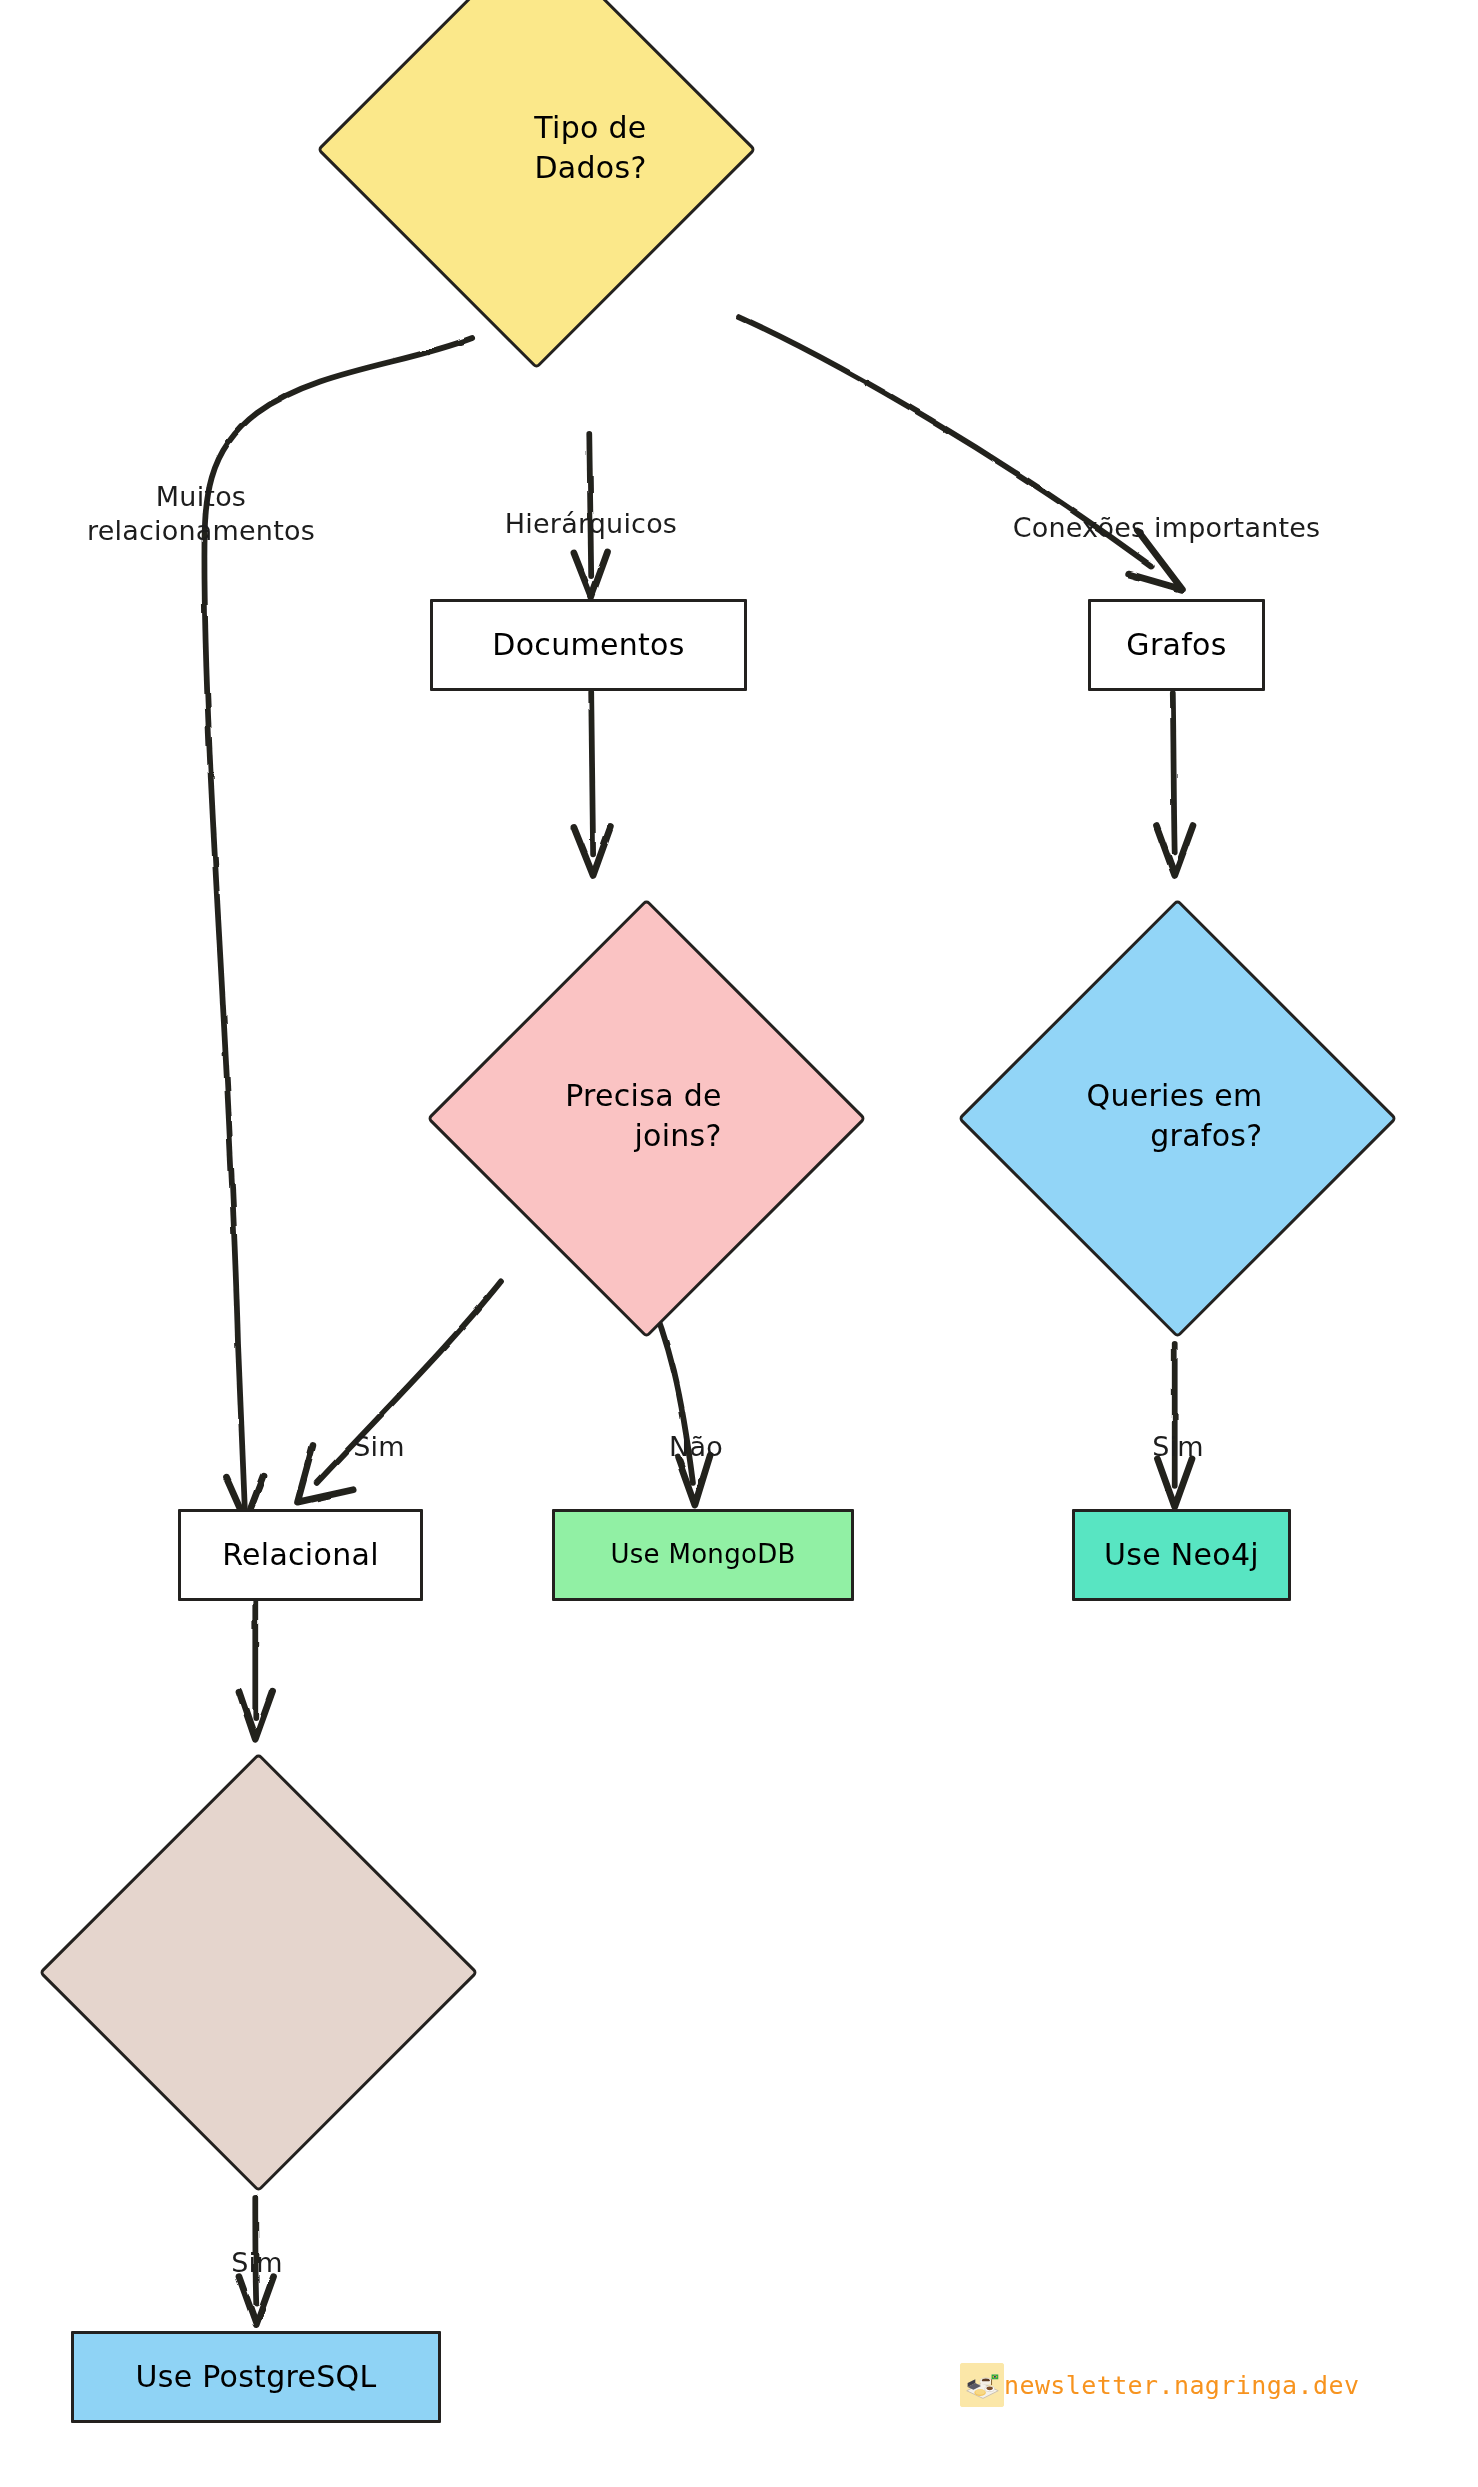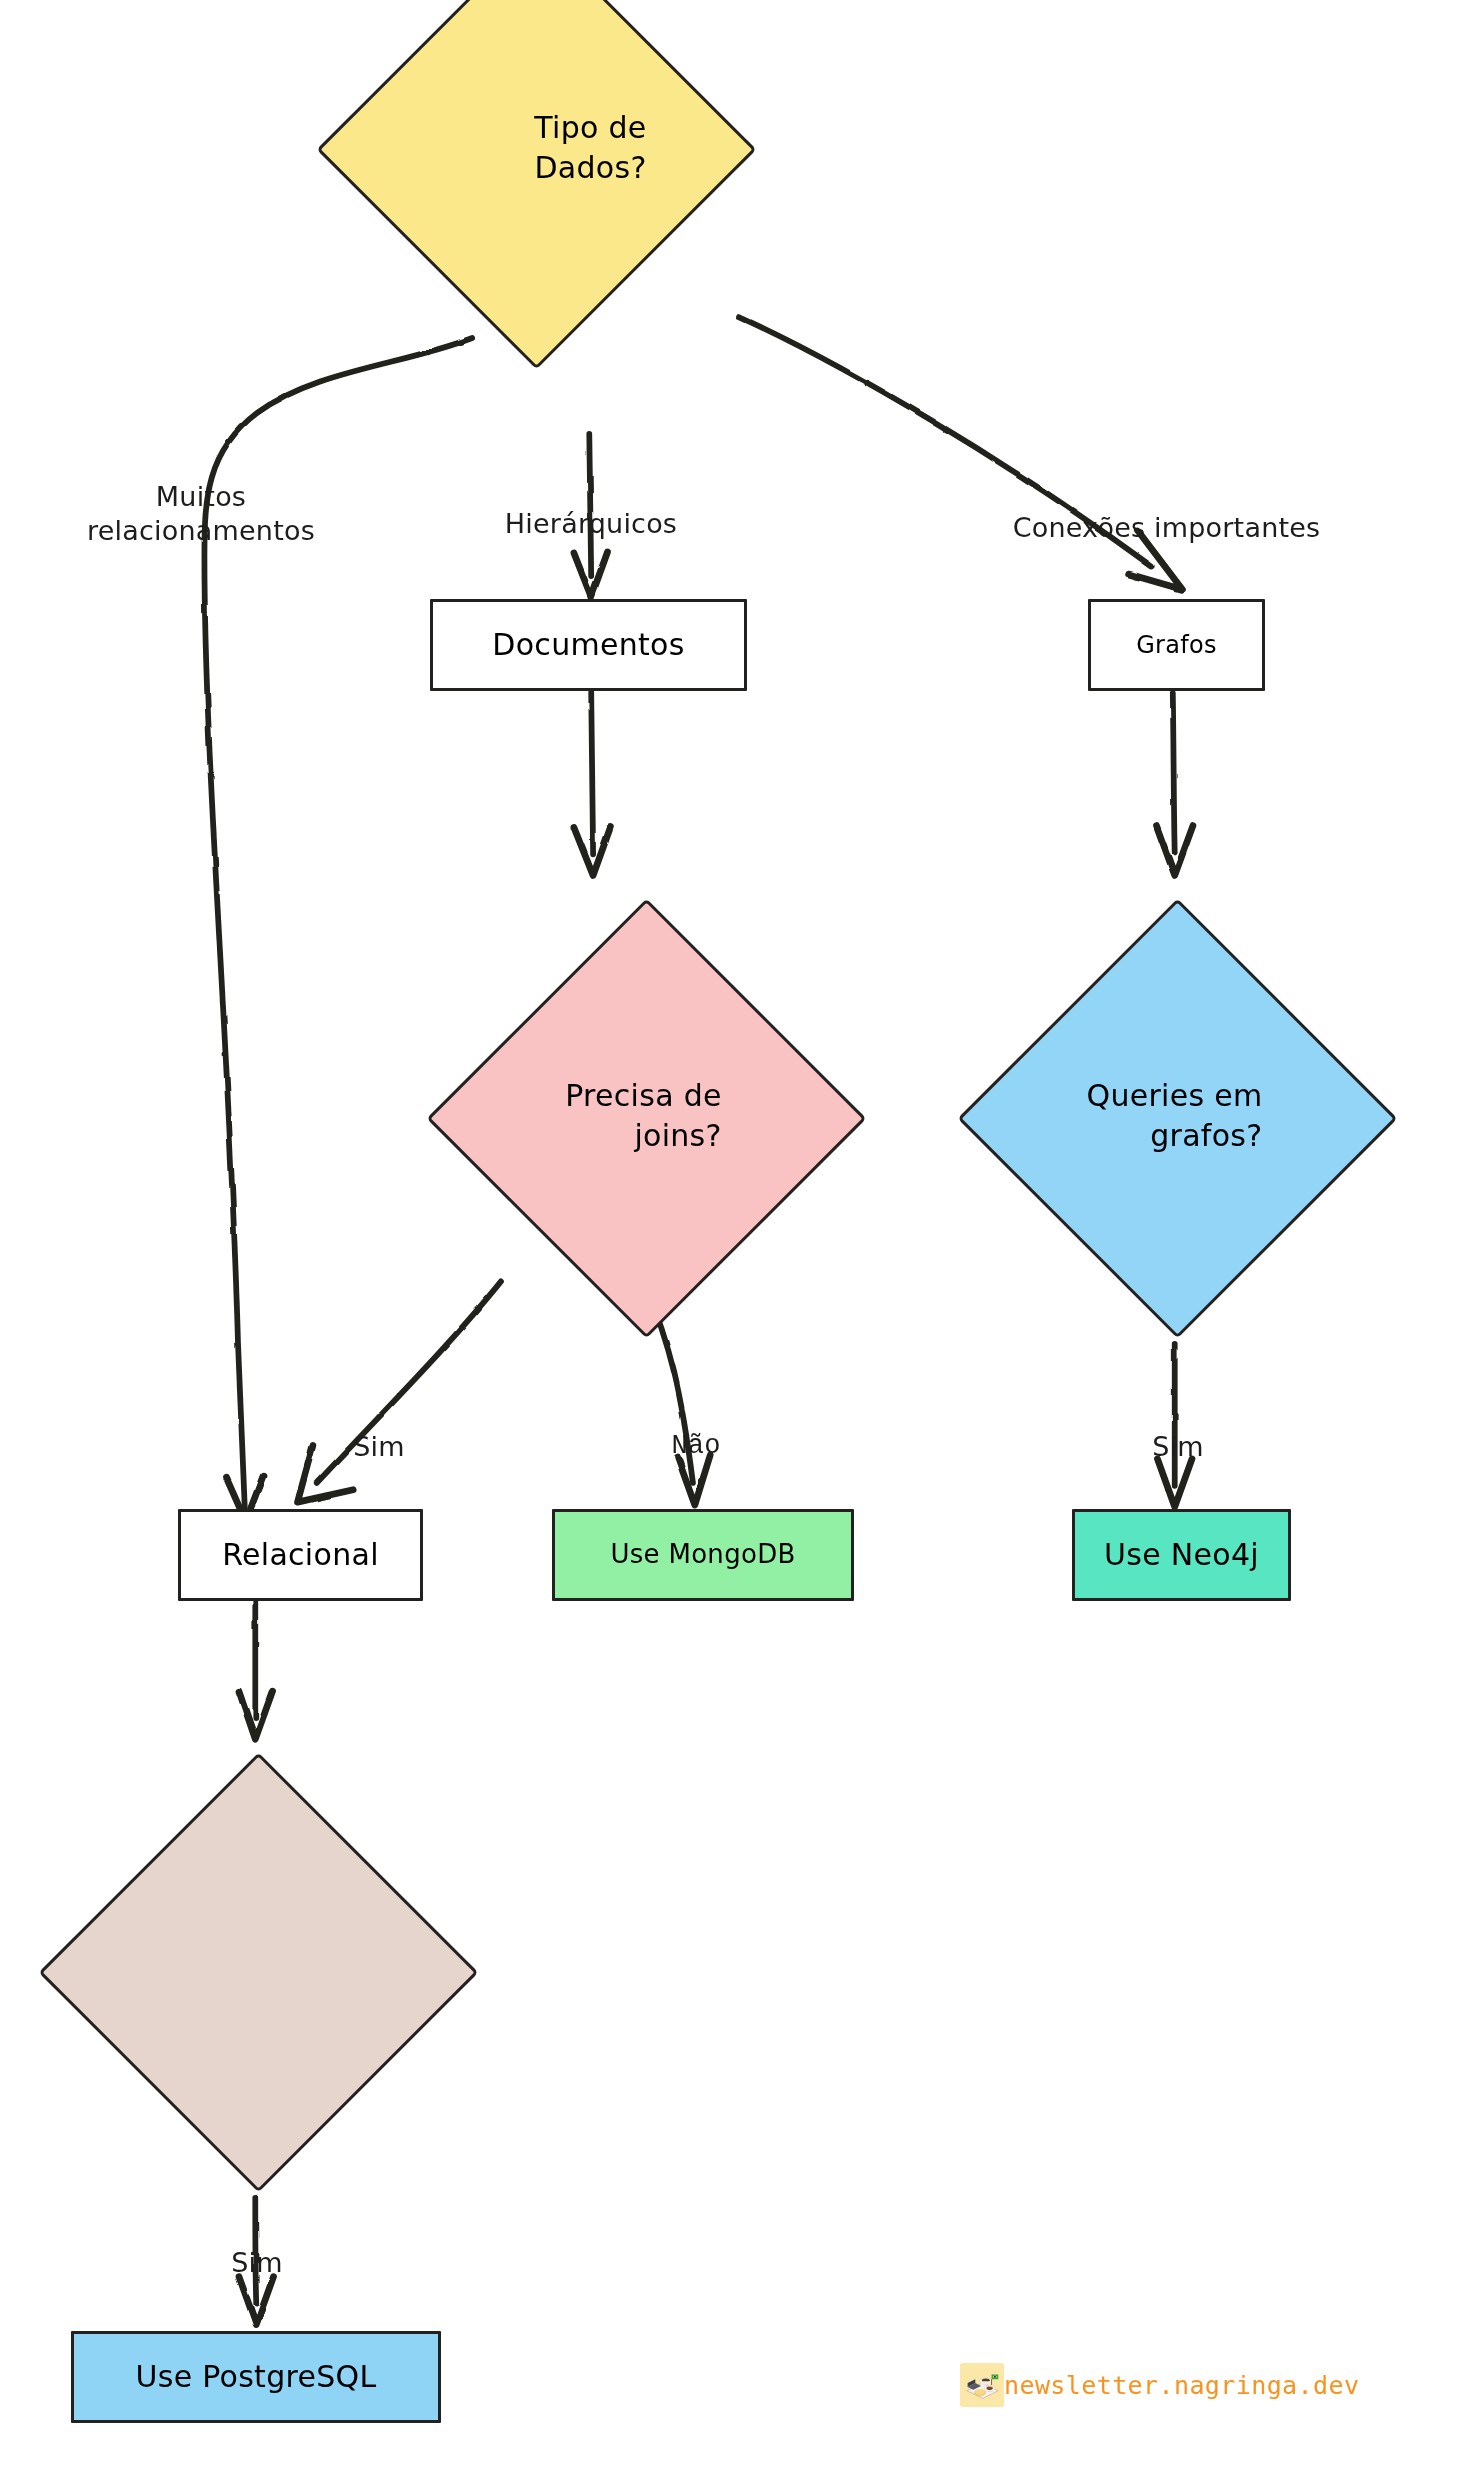--- a/index.html
+++ b/index.html
@@ -130,21 +130,21 @@
       <path d="M 249,2372 L 267,2422 L 285,2372" stroke-width="7"></path>
     </g>
   </svg>
 
   <div class="diamond-shape" style="left:381px; top:-5.8px; width:305px; height:305px; background:#fbe88a;"></div>
   <div class="diamond-label" style="left:437px; top:69px; width:307px; height:158px; font-size:30px;">Tipo de
 Dados?</div>
 
   <div class="boxnode" style="left:430px; top:599px; width:317px; height:92px; background:#ffffff; font-size:30px;">Documentos</div>
 
-  <div class="boxnode" style="left:1088px; top:599px; width:177px; height:92px; background:#ffffff; font-size:24px;">Grafos</div>
+  <div class="boxnode" style="left:1088px; top:599px; width:177px; height:92px; background:#ffffff; font-size:30px;">Grafos</div>
 
   <div class="diamond-shape" style="left:491px; top:963px; width:305px; height:305px; background:#fac3c3;"></div>
   <div class="diamond-label" style="left:490px; top:1037px; width:307px; height:158px; font-size:30px;">Precisa de
 joins?</div>
 
   <div class="diamond-shape" style="left:1022px; top:963px; width:305px; height:305px; background:#92d5f7;"></div>
   <div class="diamond-label" style="left:1021px; top:1037px; width:307px; height:158px; font-size:30px;">Queries em
 grafos?</div>
 
   <div class="boxnode" style="left:134px; top:1509px; width:245px; height:92px; background:#ffffff; font-size:30px;margin-left:44px;">Relacional</div>
@@ -159,21 +159,21 @@
 
   <div class="edge-label" style="left:38px; top:480px; width:326px; font-size:27px;">Muitos
 relacionamentos</div>
 
   <div class="edge-label" style="left:447px; top:507px; width:288px; font-size:27px;">Hierárquicos</div>
 
   <div class="edge-label" style="left:960px; top:511px; width:413px; font-size:27px;">Conexões importantes</div>
 
   <div class="edge-label" style="left:326px; top:1430px; width:106px; font-size:27px;">Sim</div>
 
-  <div class="edge-label" style="left:643px; top:1430px; width:106px; font-size:27px;font-family:Liberation Mono, monospace;">Não</div>
+  <div class="edge-label" style="left:643px; top:1430px; width:106px; font-size:27px;">Não</div>
 
   <div class="edge-label" style="left:1125px; top:1430px; width:106px; font-size:27px;">Sim</div>
 
   <div class="edge-label" style="left:204px; top:2246px; width:106px; font-size:27px;">Sim</div>
 
   <div class="watermark" style="left:960px; top:2363px;">
     <div class="wm-icon">
       <svg viewBox="0 0 46 46" width="44" height="44" xmlns="http://www.w3.org/2000/svg">
         <rect x="0" y="0" width="46" height="46" fill="#fbe7a8"></rect>
 

